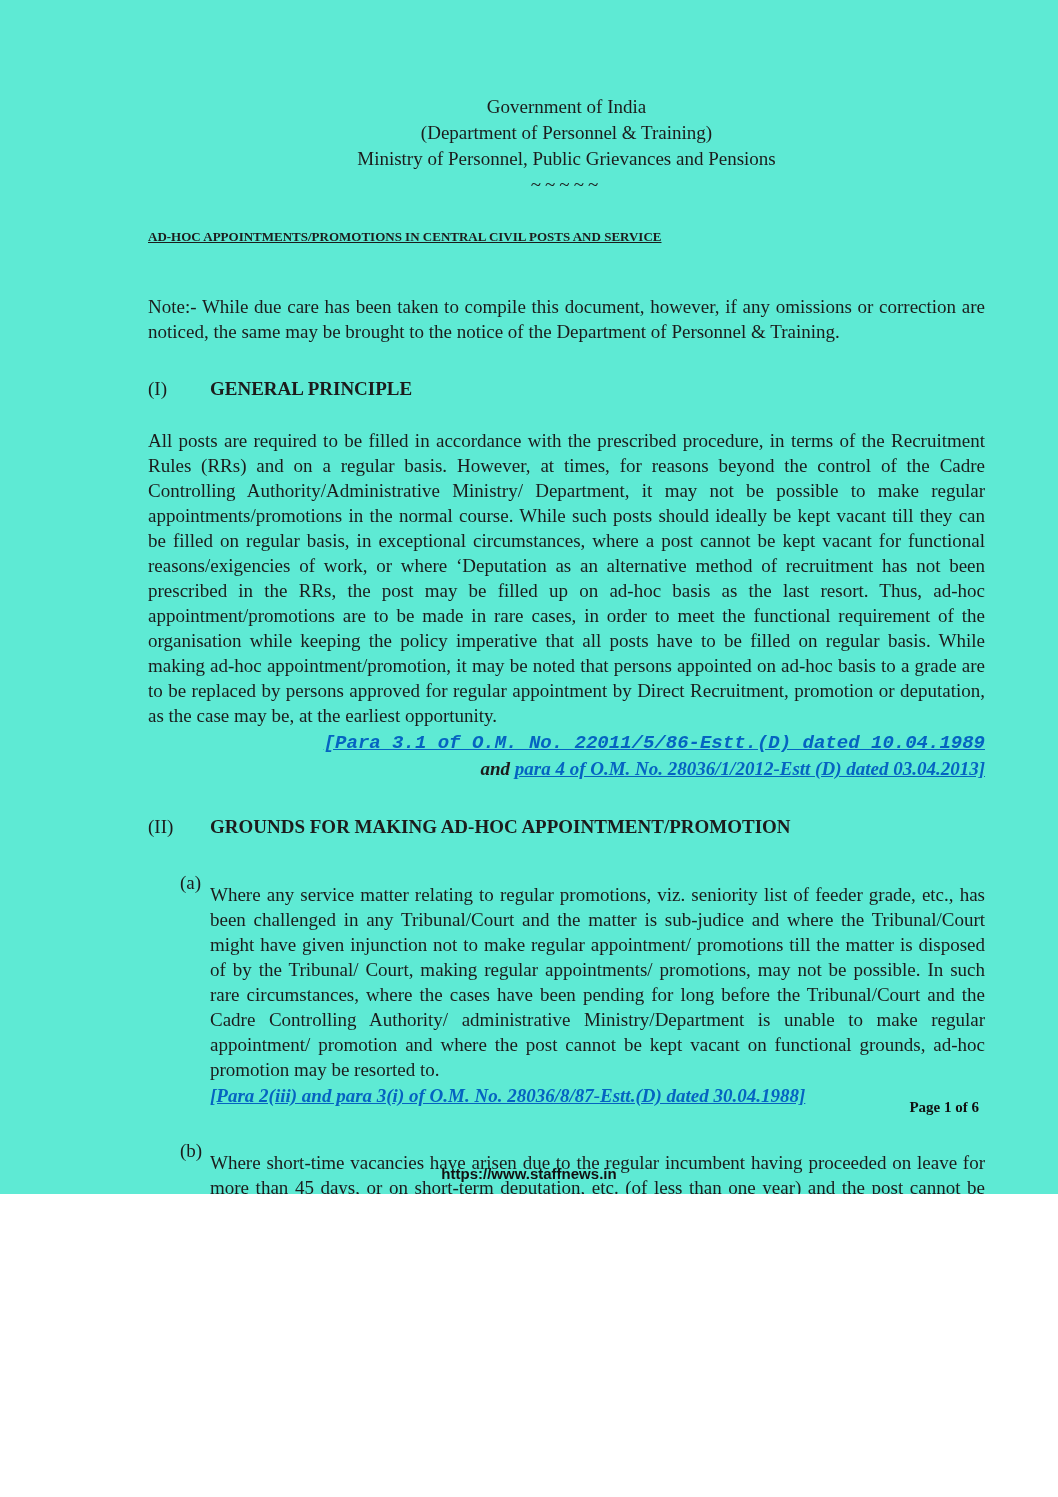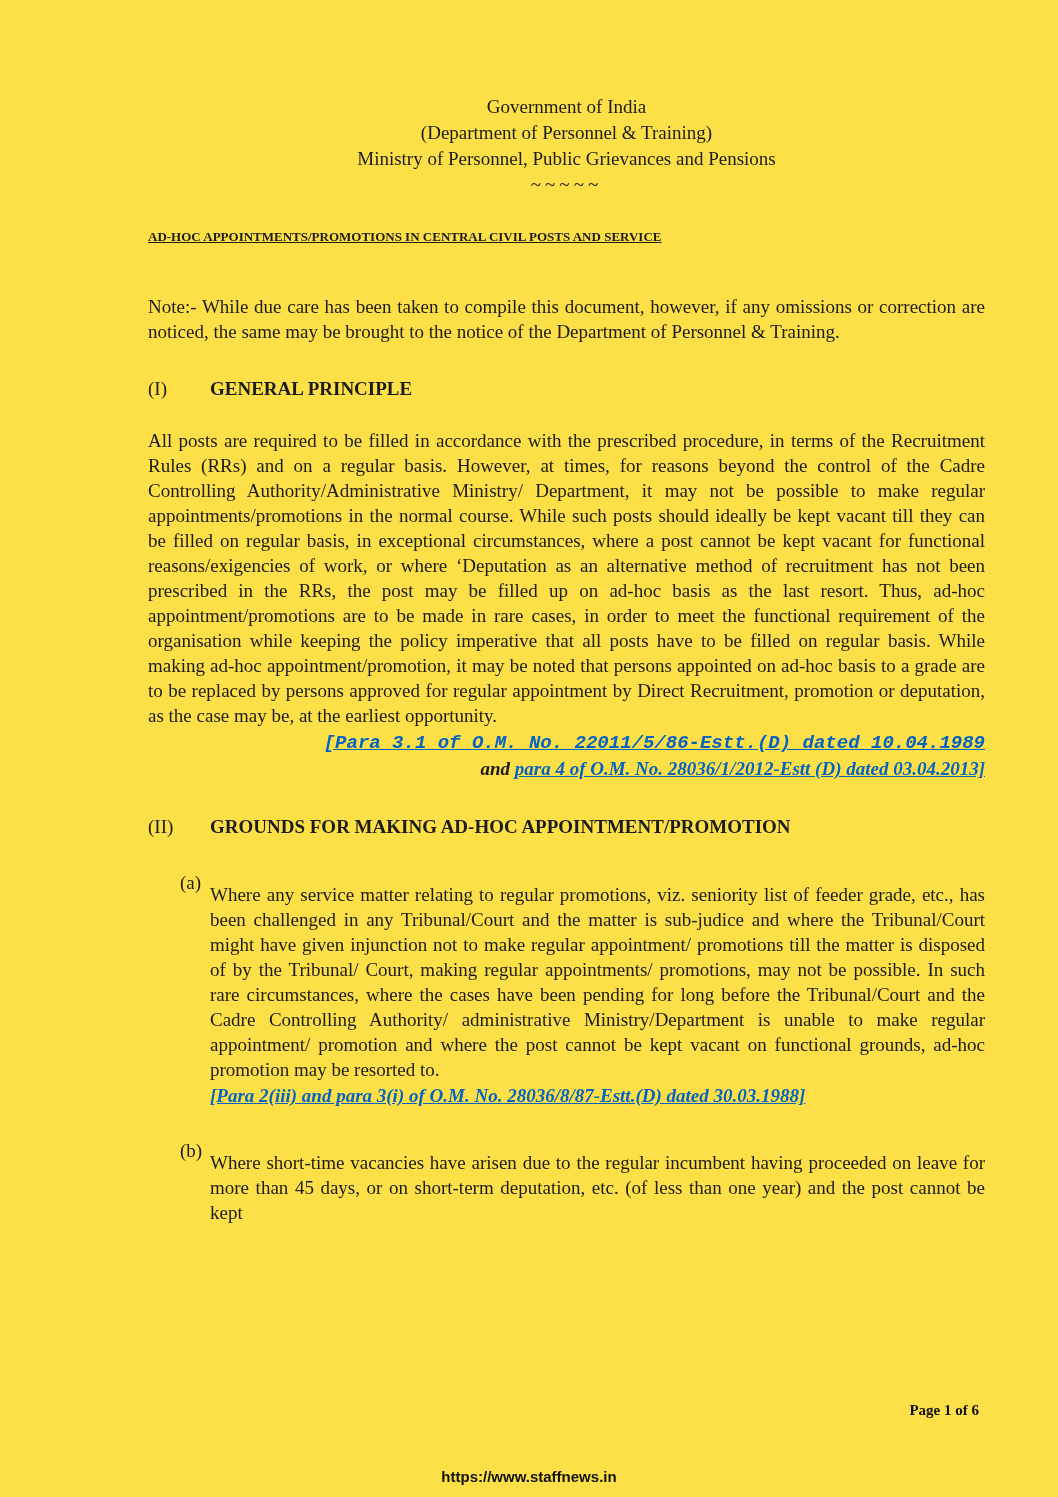--- a/index.html
+++ b/index.html
@@ -1,22 +1,22 @@
 <!DOCTYPE html>
 <html><head>
 <meta charset="utf-8">
 <style>
   * { margin: 0; padding: 0; box-sizing: border-box; }
   html, body { background: #ffffff; }
   .page {
     position: relative;
     width: 1058px;
-    height: 1497px;
+    height: 1194px;
     margin: 0 auto;
-    background: #fde047;
+    background: #5eead4;
     font-family: "Liberation Serif", "DejaVu Serif", serif;
     color: #1c1c1c;
     font-size: 19px;
     line-height: 25px;
     overflow: hidden;
   }
   .content { padding: 94px 73px 0 148px; }
   .doc-header { text-align: center; line-height: 26px; }
   .tildes { letter-spacing: 4px; }
   .doc-title {
@@ -101,21 +101,21 @@
     <div class="section-heading">
       <span class="sec-num">(II)</span>
       <span class="sec-title">GROUNDS FOR MAKING AD-HOC APPOINTMENT/PROMOTION</span>
     </div>
 
     <div class="list-item">
       <span class="item-label">(a)</span>
       <div class="item-body">
         <p>Where any service matter relating to regular promotions, viz. seniority list of feeder grade, etc., has been challenged in any Tribunal/Court and the matter is sub-judice and where the Tribunal/Court might have given injunction not to make regular appointment/ promotions till the matter is disposed of by the Tribunal/ Court, making regular appointments/ promotions, may not be possible.  In such rare circumstances, where the cases have been pending for long before the Tribunal/Court and the Cadre Controlling Authority/ administrative Ministry/Department is unable to make regular appointment/ promotion and where the post cannot be kept vacant on functional grounds, ad-hoc promotion may be resorted to.</p>
         <div class="item-citation">
-          <a class="cite-link">[Para 2(iii) and para 3(i) of O.M. No. 28036/8/87-Estt.(D) dated 30.03.1988]</a>
+          <a class="cite-link">[Para 2(iii) and para 3(i) of O.M. No. 28036/8/87-Estt.(D) dated 30.04.1988]</a>
         </div>
       </div>
     </div>
 
     <div class="list-item">
       <span class="item-label">(b)</span>
       <div class="item-body">
         <p>Where short-time vacancies have arisen due to the regular incumbent having proceeded on leave for more than 45 days, or on short-term deputation, etc. (of less than one year) and the post cannot be kept</p>
       </div>
     </div>

